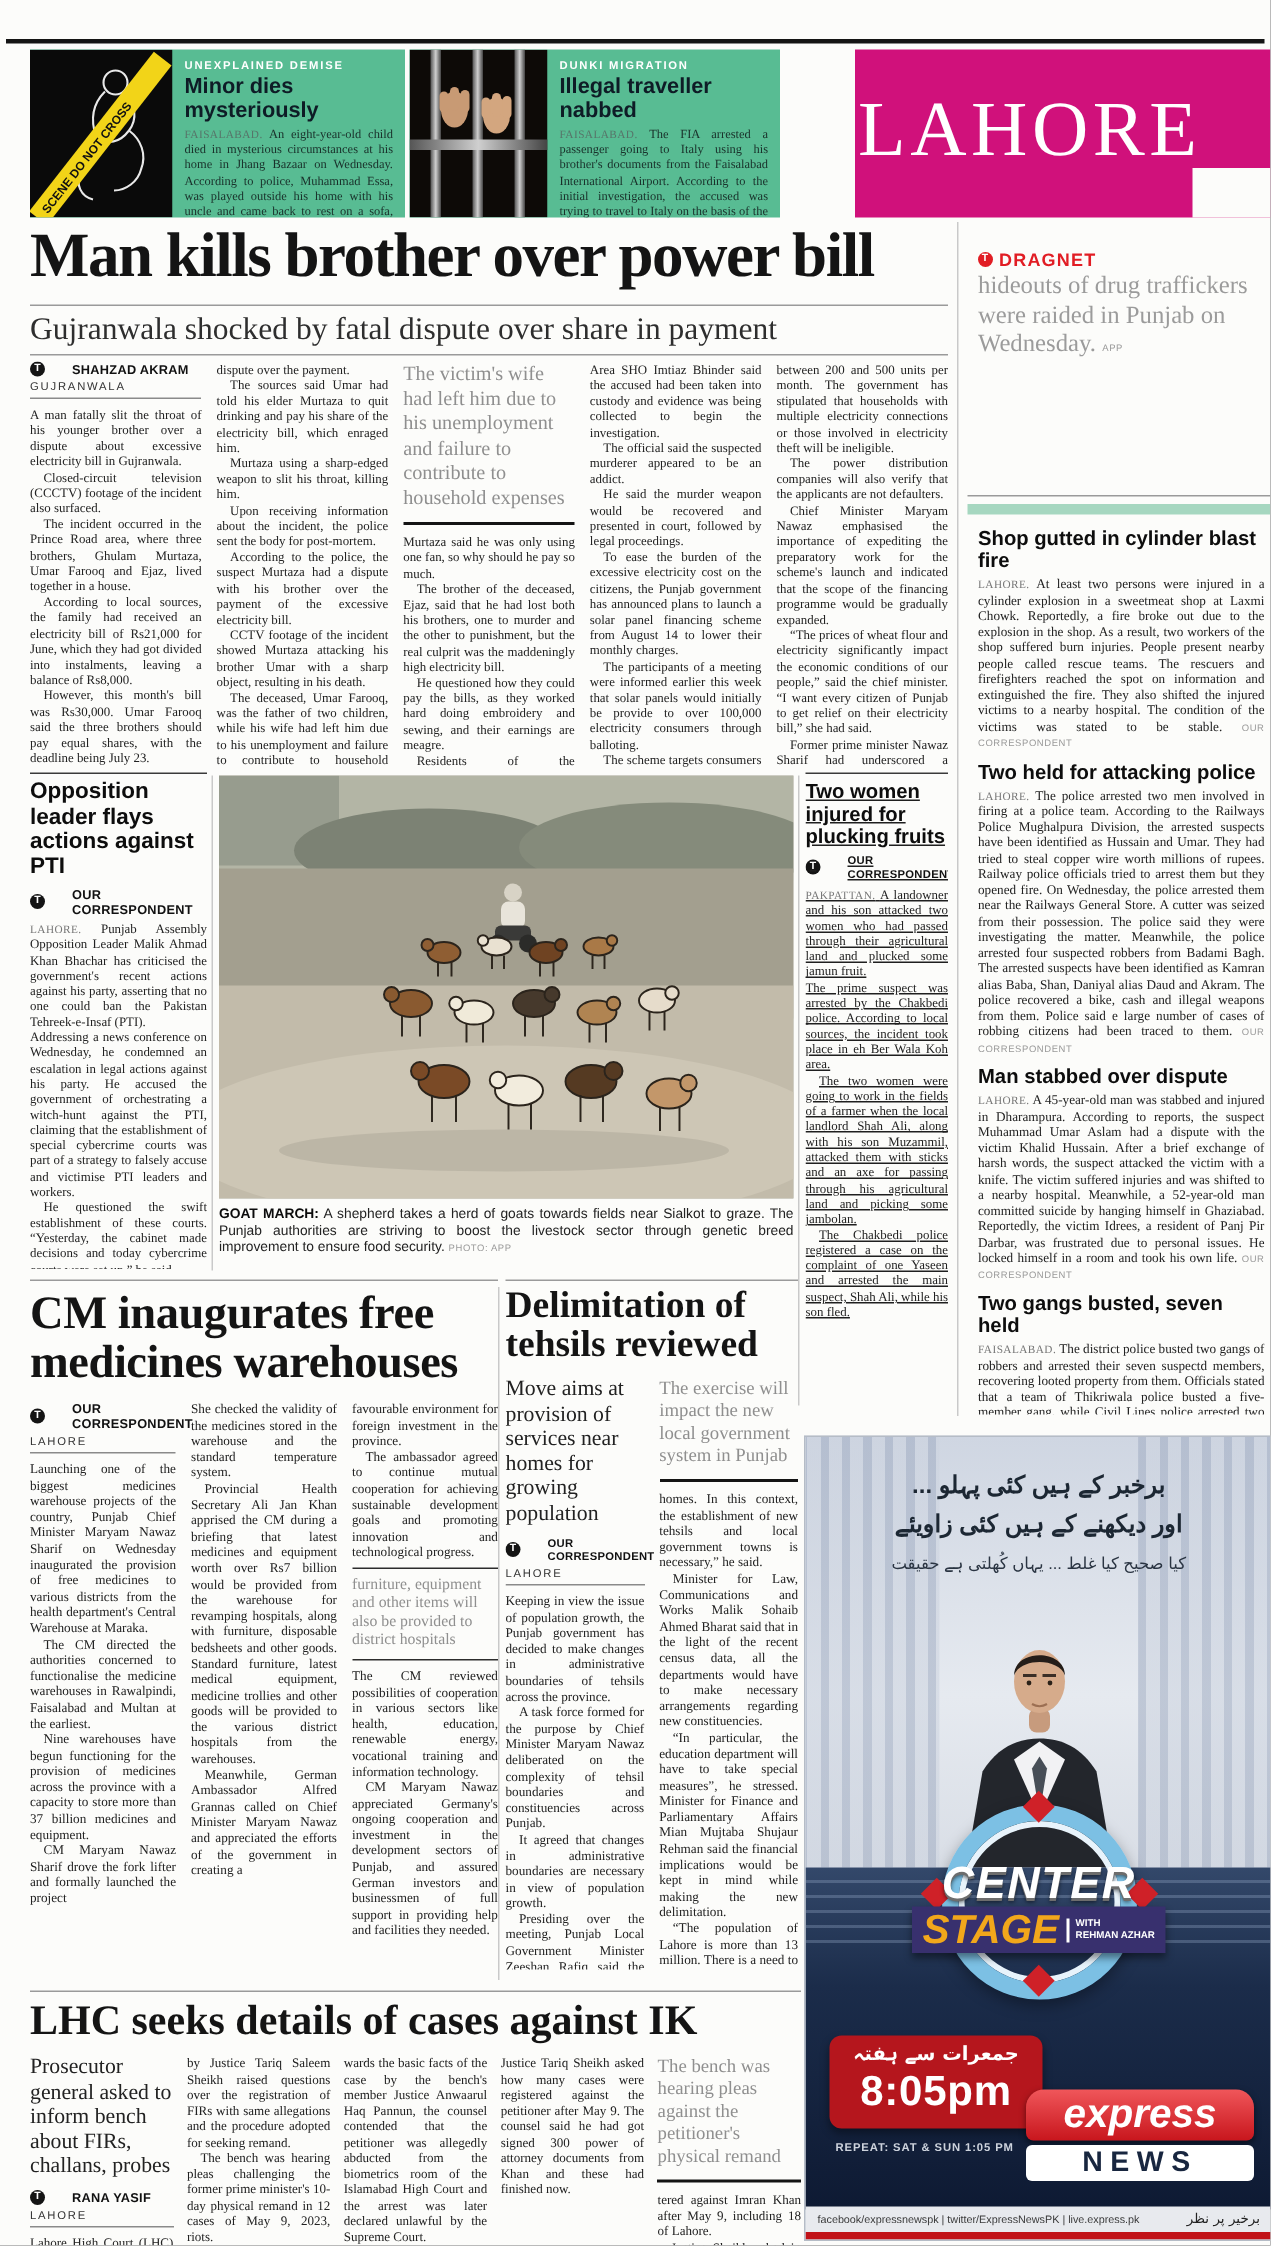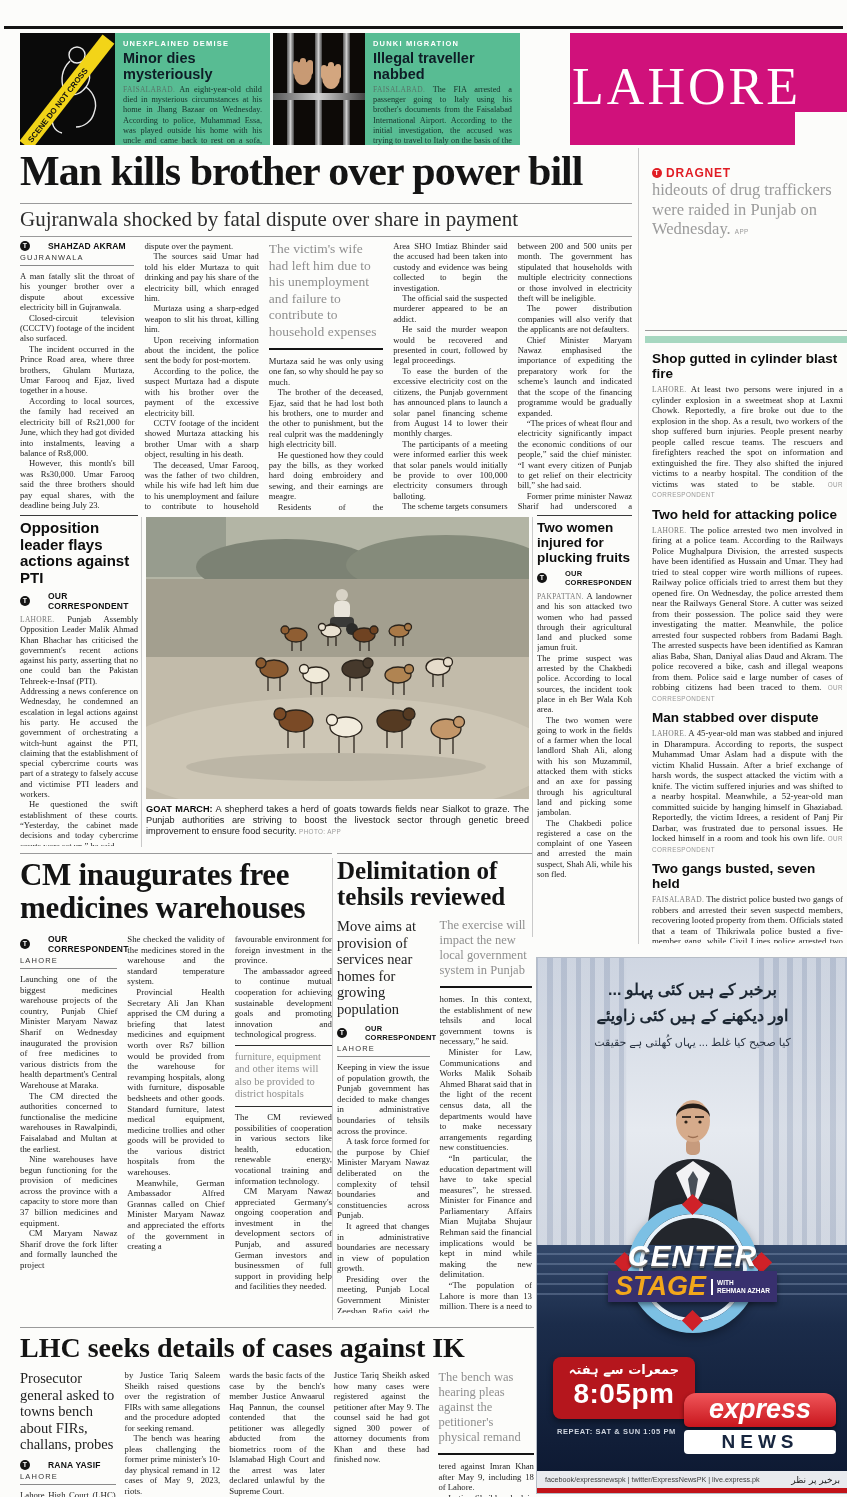--- a/index.html
+++ b/index.html
@@ -57,21 +57,21 @@
   .dragnet-text{font:16.5px/19.5px "Liberation Serif",serif;color:#9b9b9b;}
   .teal-strip{left:645px;top:336px;width:202px;height:7px;background:#a6d7c0;}
   .rail{left:652px;top:351px;width:191px;height:592px;overflow:hidden;}
   .rail h3{font:bold 13.5px/15px "Liberation Sans",sans-serif;color:#0d0d0d;margin:0 0 3px;}
   .rail .rb{margin:0 0 7px;font:8.8px/10.5px "Liberation Serif",serif;text-align:justify;color:#222;}
 
   
   .sec-head{font:bold 15px/16.5px "Liberation Sans",sans-serif;color:#0d0d0d;margin:0 0 5px;}
   .opp{left:20px;top:520px;width:118px;height:326px;overflow:hidden;}
   .opp .copy p,.tw .copy p{font-size:8.6px;line-height:10.3px;}
-  .tw{left:537px;top:520px;width:95px;height:416px;overflow:hidden;}
+  .tw{left:537px;top:520px;width:95px;height:416px;overflow:hidden;text-decoration:underline;}
   .tw h3{font:bold 13.5px/15px "Liberation Sans",sans-serif;margin:0 0 4px;color:#0d0d0d;}
   .photo-frame{left:146px;top:517px;width:383px;height:282px;overflow:hidden;background:#a8a698;}
   .caption{left:146px;top:804px;width:383px;font:9.2px/11.2px "Liberation Sans",sans-serif;
      color:#222;text-align:justify;}
   .cap-lead{font-weight:bold;color:#0b0b0b;}
   .cap-credit{font-size:6.3px;color:#999;letter-spacing:.4px;}
 
   
   .cm{left:20px;top:858px;width:312px;}
   .cm-head{font:bold 31px/33px "Liberation Serif",serif;letter-spacing:-.3px;color:#141414;}
@@ -507,21 +507,21 @@
           </div>
       </div>
     </div>
   </div>
 
   <div class="rule-h" style="left:20px;top:1327px;width:514px;"></div>
   <div class="abs lhc">
     <div class="lhc-head">LHC seeks details of cases against IK</div>
     <div class="cols lhc-cols">
       <div class="col">
-        <div class="sub-serif-sm">Prosecutor general asked to towns bench about FIRs, challans, probes</div>
+        <div class="sub-serif-sm">Prosecutor general asked to inform bench about FIRs, challans, probes</div>
         <div class="byline">
           <span class="t-icon">T</span>
           <span>RANA YASIF</span>
         </div>
         <div class="dateline-row">LAHORE</div>
         <div class="copy">
             <p>Lahore High Court (LHC) has directed the Punjab prosecutor general to come up by Thursday with all details of registration of FIRs against PTI's founding chairman Imran Khan, challans submitted and the progress of investigation in the cases.</p>
           </div>
       </div>
       <div class="col copy">

